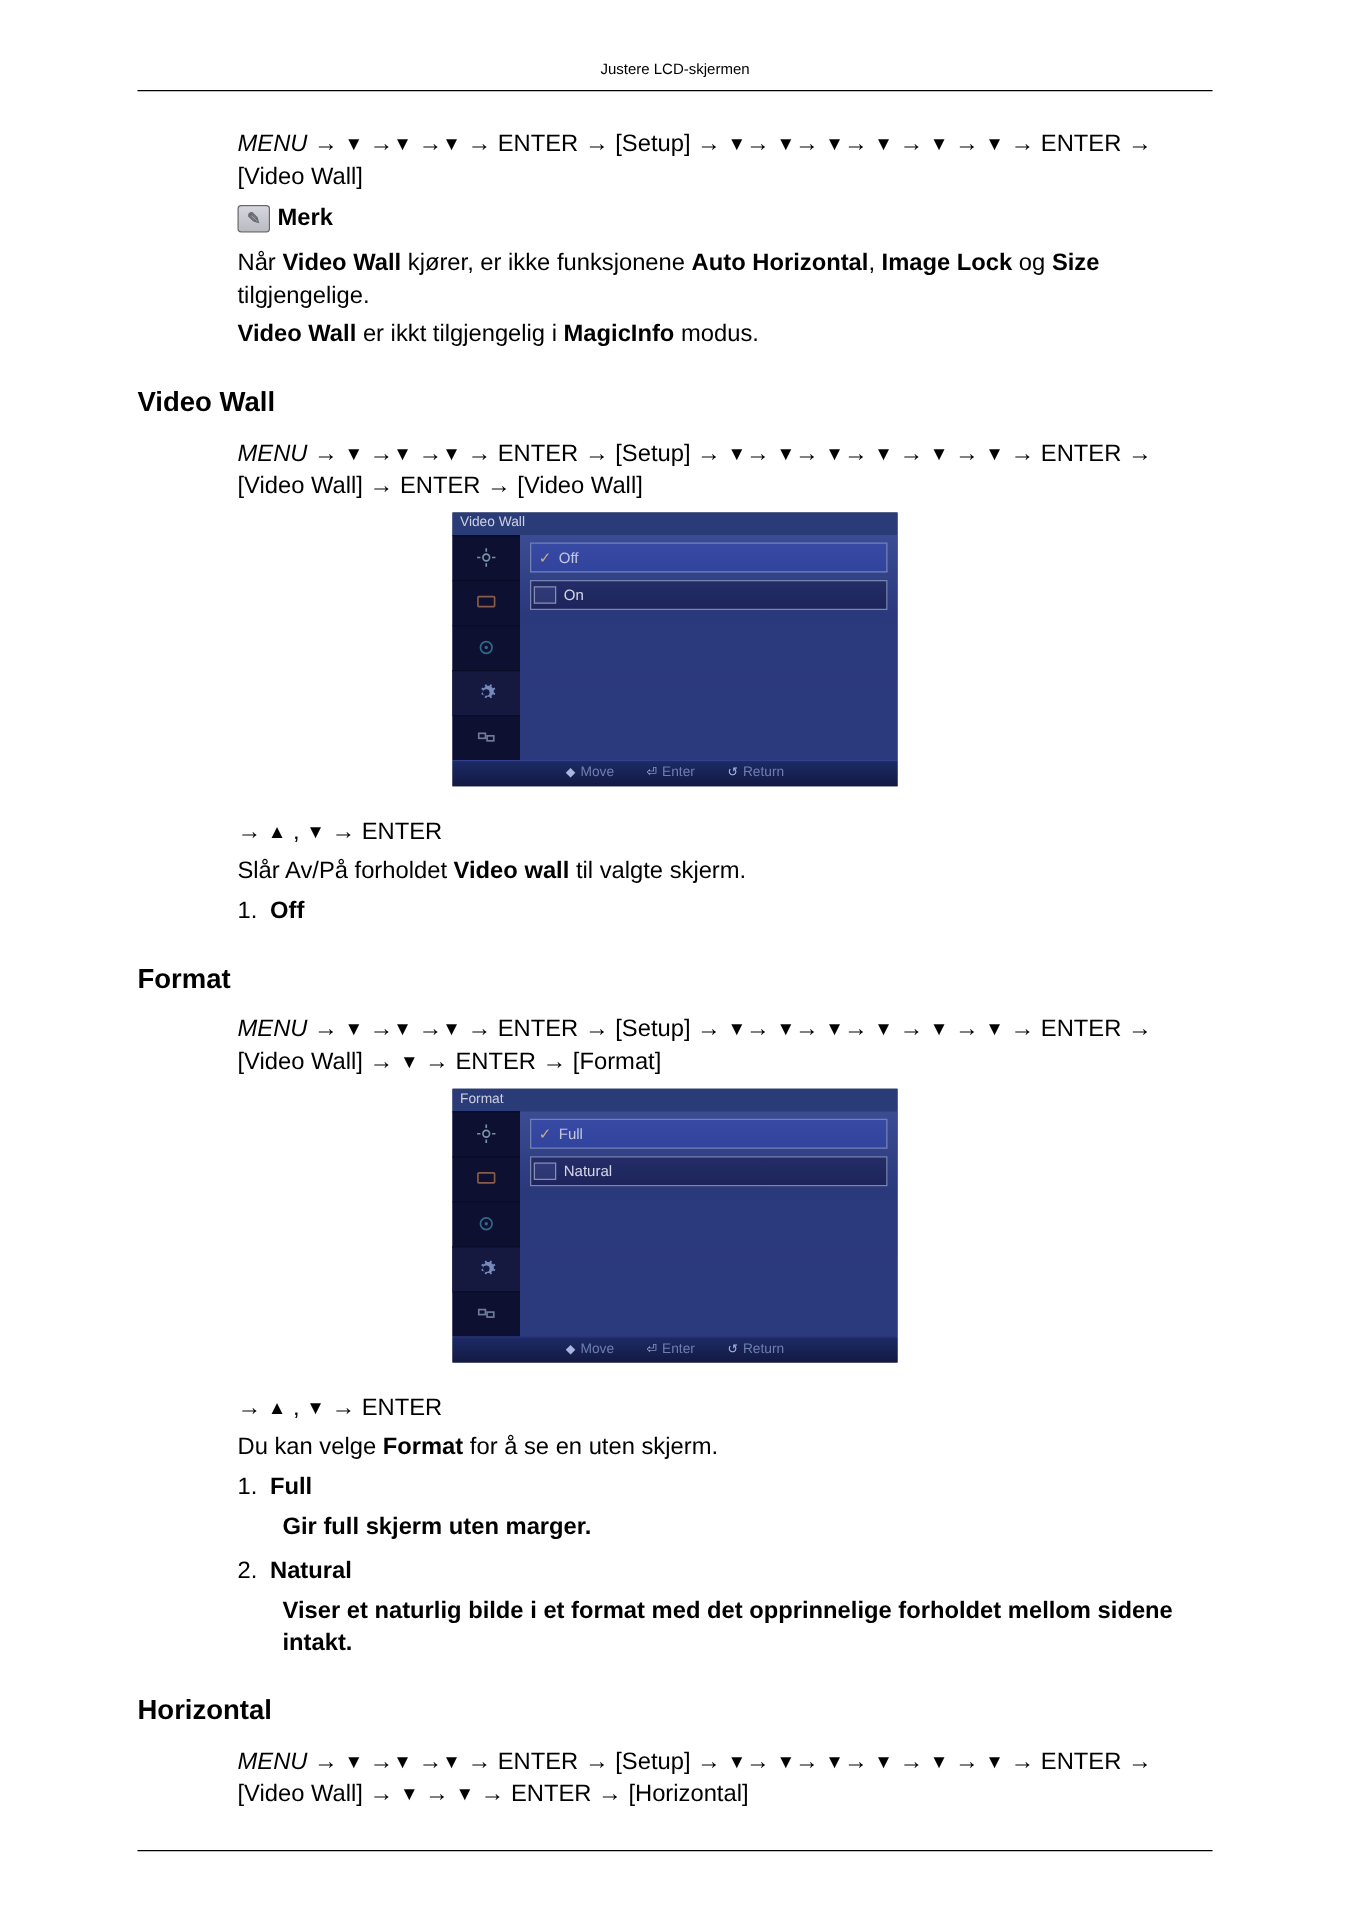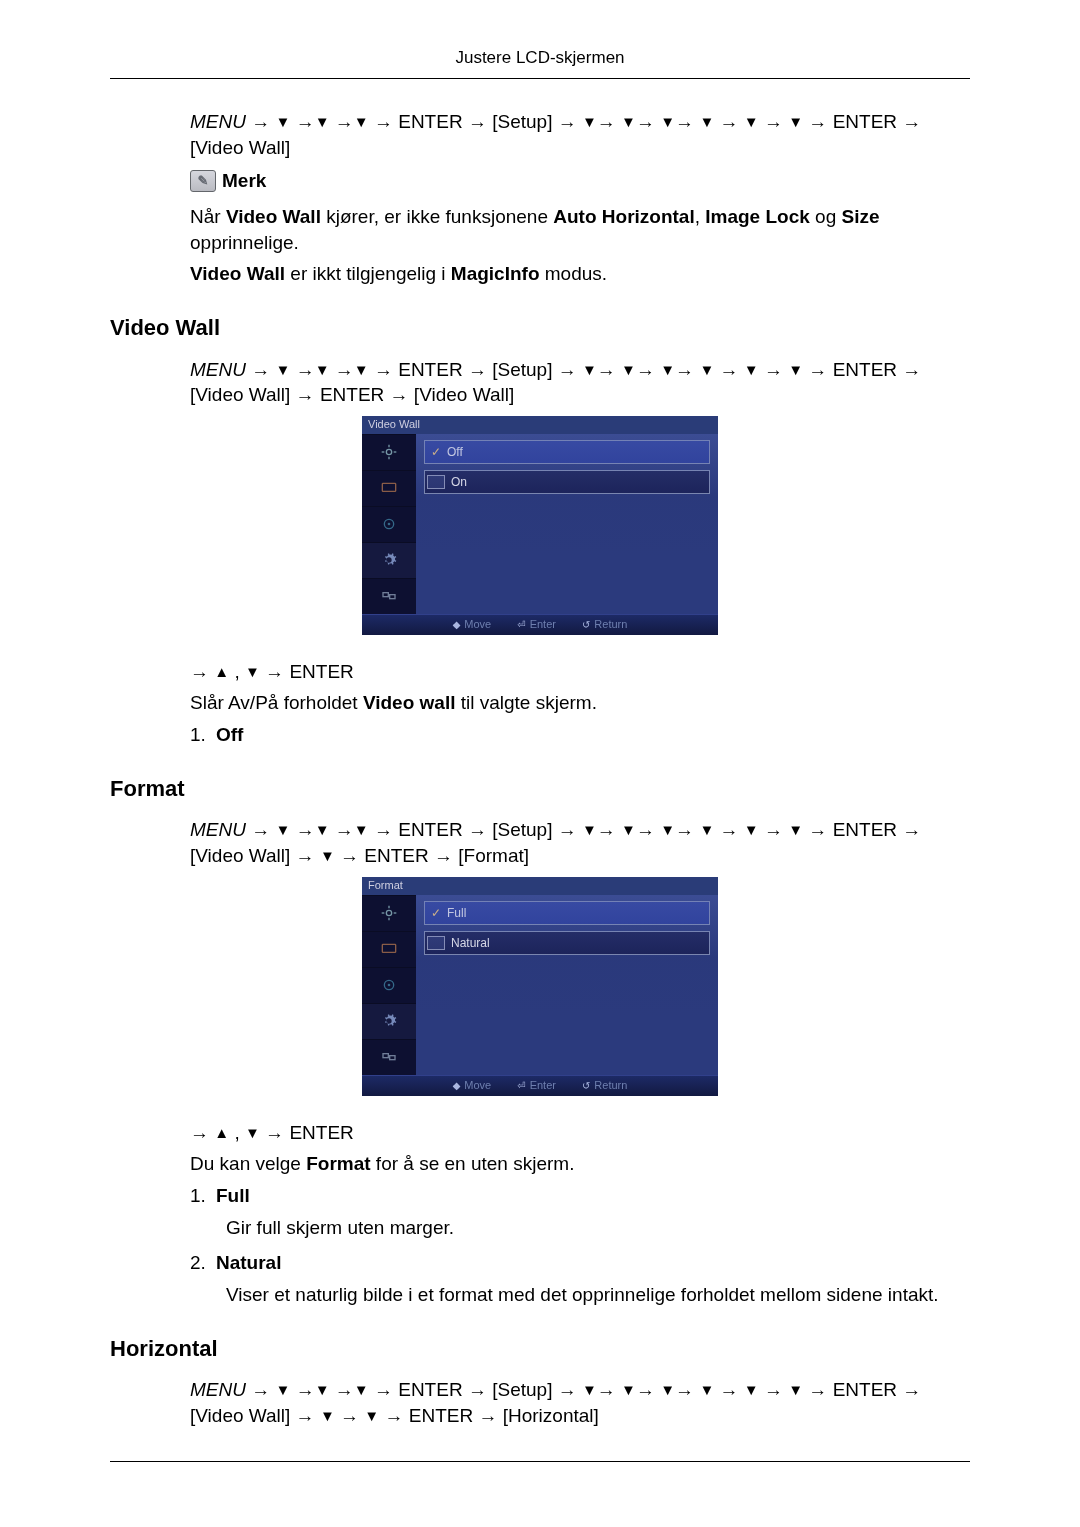--- a/index.html
+++ b/index.html
@@ -10,21 +10,21 @@
     font-family: Arial, Helvetica, sans-serif;
   }
   .page {
     width: 1080px;
     margin: 0 auto;
     padding: 48px 110px 60px 110px;
     box-sizing: border-box;
   }
   .header-title {
     text-align: center;
-    font-size: 17px;
+    font-size: 12px;
     margin-bottom: 10px;
   }
   .rule {
     border: none;
     border-top: 1px solid #000;
     margin: 0 0 30px 0;
   }
   .footer-rule {
     border: none;
     border-top: 1px solid #000;
@@ -59,21 +59,21 @@
     font-size: 13px; color: #666a73;
   }
 
   .body-text { margin: 0 0 6px 80px; }
   .body-text b { font-weight: bold; }
 
   ol.no-list { list-style: none; padding: 0; margin: 6px 0 6px 80px; }
   ol.no-list li { margin-bottom: 10px; }
   .li-num { display: inline-block; width: 26px; }
   .li-label { font-weight: bold; }
-  .li-desc { margin: 6px 0 0 36px; }
+  .li-desc { margin: 6px 0 0 36px; font-weight: bold; }
 
   
   .osd-box {
     width: 356px;
     margin: 8px auto 24px auto;
     font-size: 12px;
     color: #e7e7ef;
     background: #121941;
     position: relative;
   }
@@ -143,21 +143,21 @@
   <div class="content">
 
     <div class="nav-line">
       <span class="menu-word">MENU</span> → <span class="arrow-down">▼</span> →<span class="arrow-down">▼</span> →<span class="arrow-down">▼</span> → <span class="enter-word">ENTER</span> → [<span class="bracket-bold">Setup</span>] → <span class="arrow-down">▼</span>→ <span class="arrow-down">▼</span>→ <span class="arrow-down">▼</span>→ <span class="arrow-down">▼</span> → <span class="arrow-down">▼</span> → <span class="arrow-down">▼</span> → <span class="enter-word">ENTER</span> → [<span class="bracket-bold">Video Wall</span>]
     </div>
     <div class="note-line">
       <span class="note-icon">✎</span>
       <span>Merk</span>
     </div>
     <p class="body-text">
-      <span>Når </span><b>Video Wall</b><span> kjører, er ikke funksjonene </span><b>Auto Horizontal</b><span>, </span><b>Image Lock</b><span> og </span><b>Size</b><span> opprinnelige.</span>
+      <span>Når </span><b>Video Wall</b><span> kjører, er ikke funksjonene </span><b>Auto Horizontal</b><span>, </span><b>Image Lock</b><span> og </span><b>Size</b><span> tilgjengelige.</span>
     </p>
     <p class="body-text">
       <b>Video Wall</b><span> er ikkt tilgjengelig i </span><b>MagicInfo</b><span> modus.</span>
     </p>
 
     <div class="section-title">Video Wall</div>
     <div class="nav-line">
       <span class="menu-word">MENU</span> → <span class="arrow-down">▼</span> →<span class="arrow-down">▼</span> →<span class="arrow-down">▼</span> → <span class="enter-word">ENTER</span> → [<span class="bracket-bold">Setup</span>] → <span class="arrow-down">▼</span>→ <span class="arrow-down">▼</span>→ <span class="arrow-down">▼</span>→ <span class="arrow-down">▼</span> → <span class="arrow-down">▼</span> → <span class="arrow-down">▼</span> → <span class="enter-word">ENTER</span> → [<span class="bracket-bold">Video Wall</span>] → <span class="enter-word">ENTER</span> → [<span class="bracket-bold">Video Wall</span>]
     </div>
 

